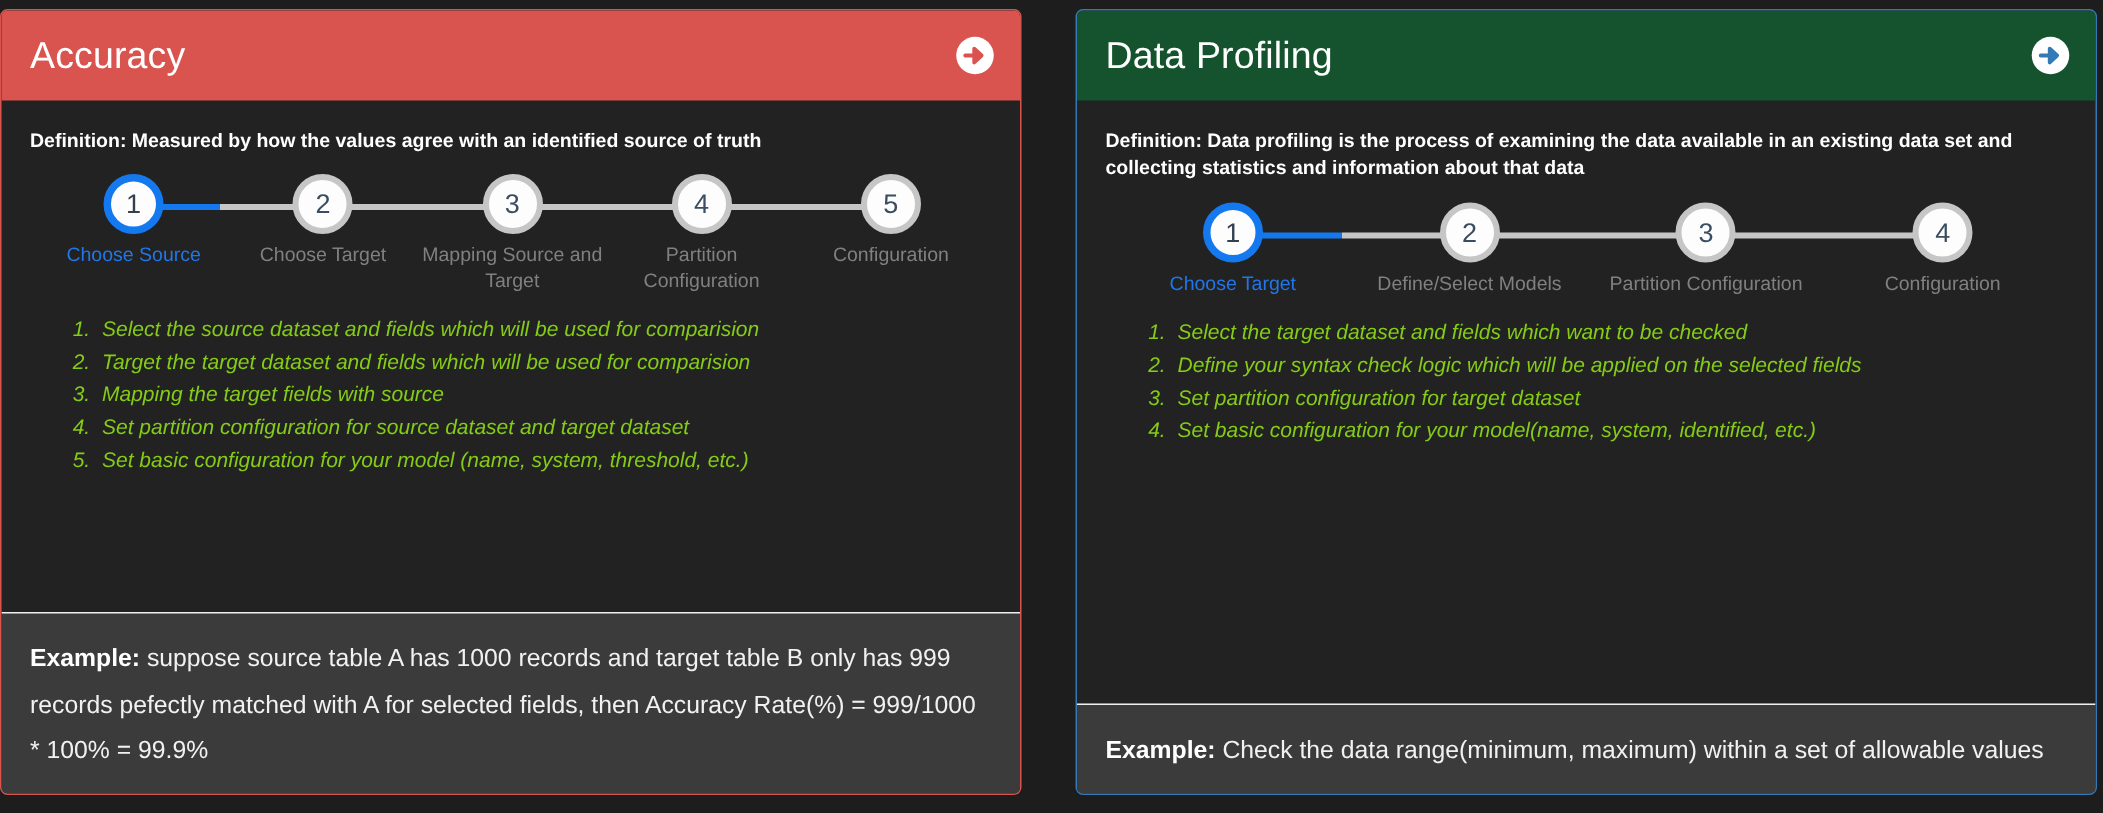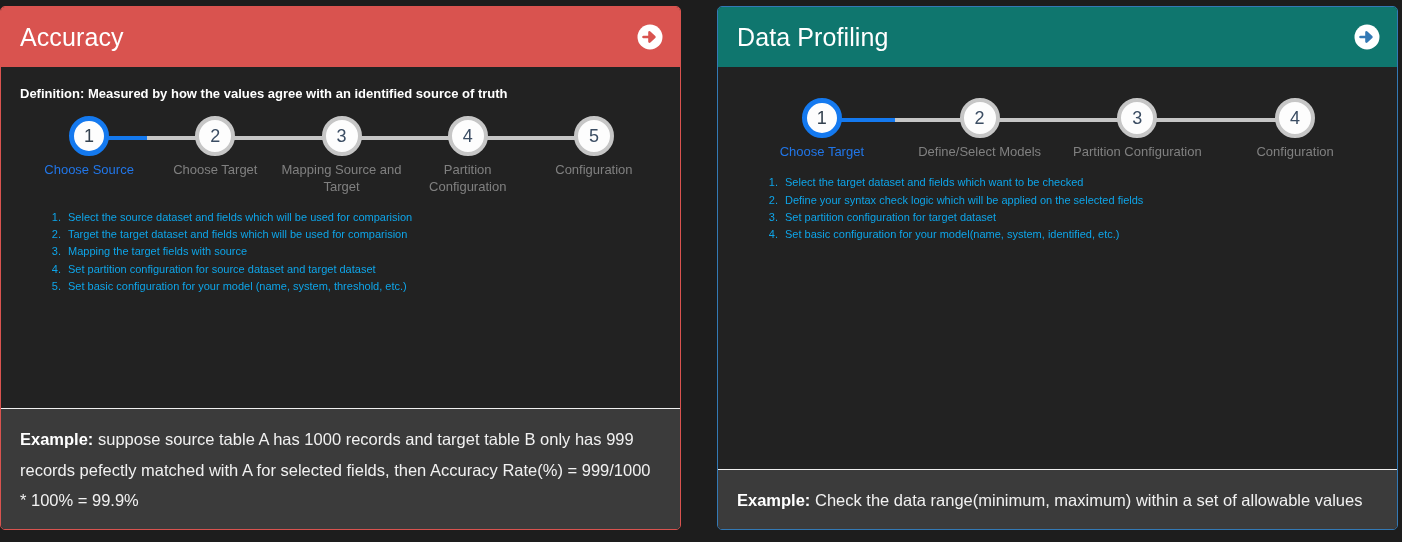--- a/index.html
+++ b/index.html
@@ -42,21 +42,21 @@
   .card-header {
     height: 60px;
     flex: none;
     display: flex;
     align-items: center;
     justify-content: space-between;
     padding: 0 17px 0 19px;
     box-sizing: border-box;
   }
   .card-left  .card-header { background: #d9534f; }
-  .card-right .card-header { background: #0f766e; justify-content: space-between; }
+  .card-right .card-header { background: #14532d; justify-content: space-between; }
 
   .card-title {
     color: #ffffff;
     font-size: 25px;
     font-weight: 400;
     letter-spacing: 0.1px;
     line-height: 1;
   }
 
   .header-arrow {
@@ -133,23 +133,24 @@
     color: #808080;
     line-height: 1.25;
     padding: 0 1px;
   }
   .step.active .step-label { color: #2176e8; }
 
   
   ol.steps-list {
     margin: 14px 0 0 0;
     padding-left: 44px;
-    font-size: 11px;
+    font-size: 14px;
     line-height: 1.48;
-    color: #0ea5e9;
+    color: #84cc16;
+    font-style: italic;
   }
   ol.steps-list li { margin: 0 0 1px 0; padding-left: 4px; }
 
   
   .card-footer {
     flex: none;
     background: #3b3b3b;
     border-top: 1px solid #f0f0f0;
     padding: 15px 19px 13px 19px;
     box-sizing: border-box;
@@ -225,20 +226,21 @@
       <div class="card-title">Data Profiling</div>
       <span class="header-arrow">
         <svg viewBox="0 0 26 26" width="26" height="26" aria-hidden="true">
           <circle cx="13" cy="13" r="12.5" fill="#ffffff"></circle>
           <path d="M6.5 13 h10 M12.5 8.4 L17.4 13 L12.5 17.6 Z" stroke="#3379b5" stroke-width="2.6" fill="#3379b5" stroke-linecap="round" stroke-linejoin="round"></path>
         </svg>
       </span>
     </div>
 
     <div class="card-body">
+      <p class="definition">Definition: Data profiling is the process of examining the data available in an existing data set and collecting statistics and information about that data</p>
 
       <div class="stepper">
         <div class="step active">
           <div class="step-line"></div>
           <div class="step-circle">1</div>
           <div class="step-label">Choose Target</div>
         </div>
         <div class="step">
           <div class="step-line"></div>
           <div class="step-circle">2</div>

